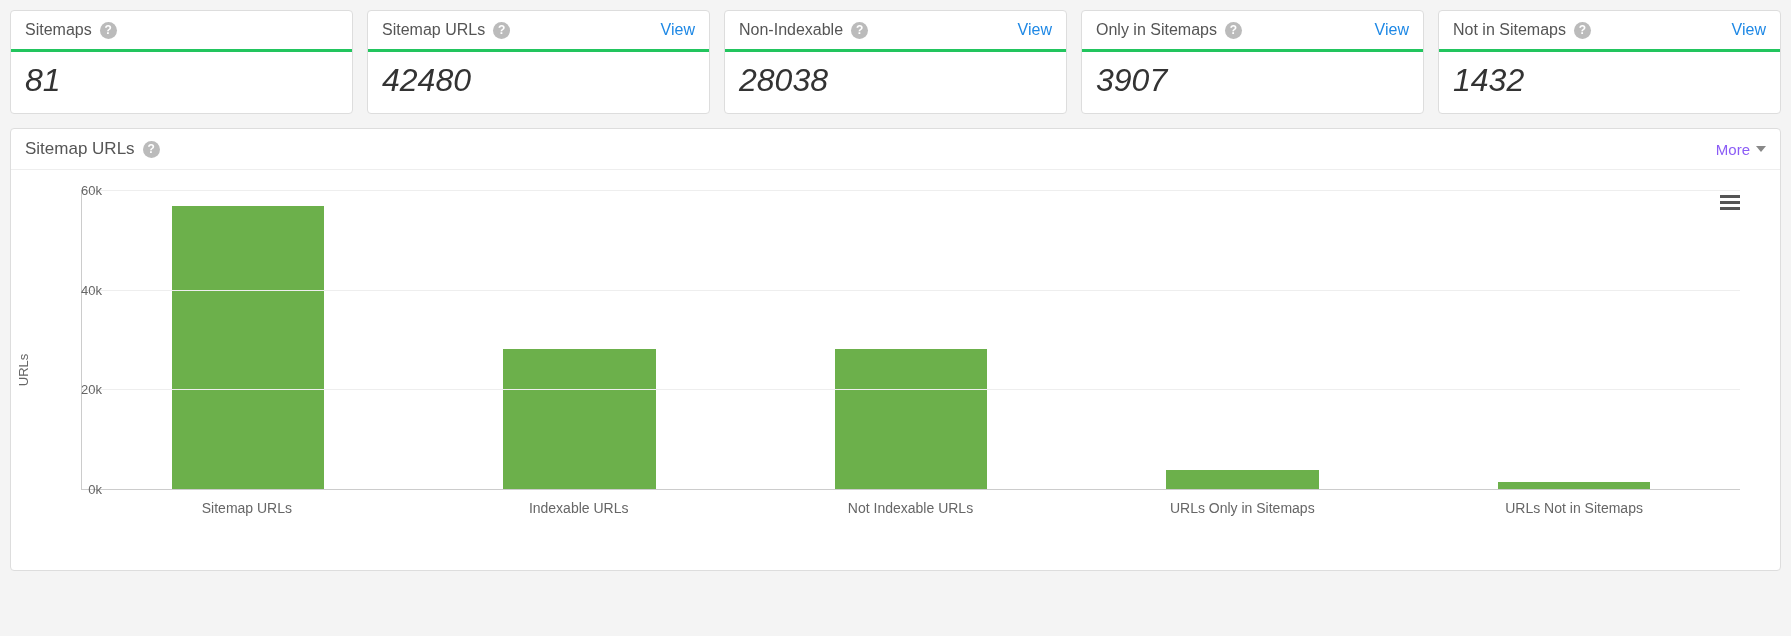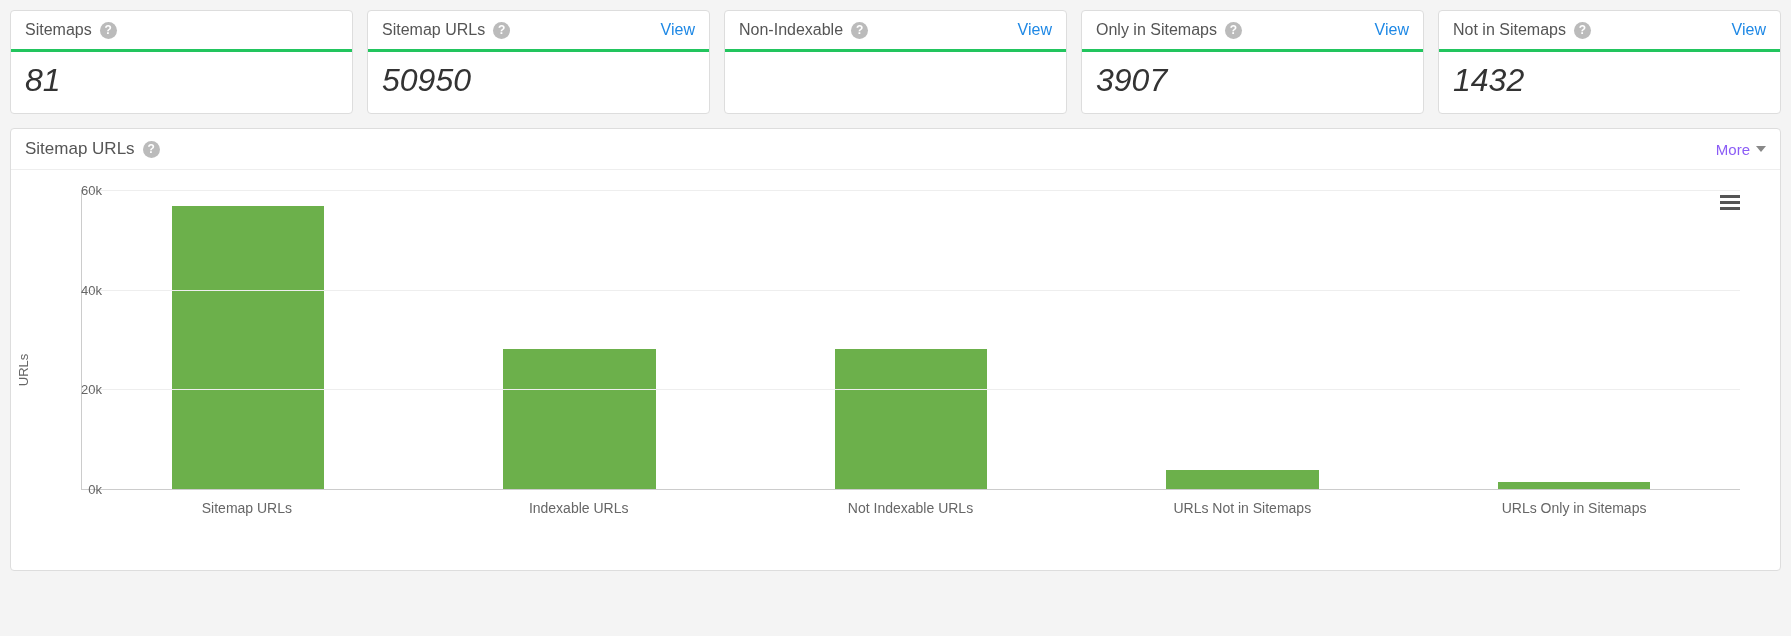--- a/index.html
+++ b/index.html
@@ -157,31 +157,32 @@
   </div>
 
   <div class="card">
     <div class="card-header">
       <span class="title">
         <span>Sitemap URLs</span>
         <span class="help-icon">?</span>
       </span>
       <a class="view-link">View</a>
     </div>
-    <div class="card-value">50950</div>
+    <div class="card-value">42480</div>
   </div>
 
   <div class="card">
     <div class="card-header">
       <span class="title">
         <span>Non-Indexable</span>
         <span class="help-icon">?</span>
       </span>
       <a class="view-link">View</a>
     </div>
+    <div class="card-value">28038</div>
   </div>
 
   <div class="card">
     <div class="card-header">
       <span class="title">
         <span>Only in Sitemaps</span>
         <span class="help-icon">?</span>
       </span>
       <a class="view-link">View</a>
     </div>
@@ -242,17 +243,17 @@
         <div class="ytick" style="top: 66.6667%;">20k</div>
         <div class="gridline" style="top: 33.3333%;"></div>
         <div class="ytick" style="top: 33.3333%;">40k</div>
         <div class="gridline" style="top: 0%;"></div>
         <div class="ytick" style="top: 0%;">60k</div>
       </div>
     <div class="xlabels" id="xlabels">
         <div class="xlabel">Sitemap URLs</div>
         <div class="xlabel">Indexable URLs</div>
         <div class="xlabel">Not Indexable URLs</div>
+        <div class="xlabel">URLs Only in Sitemaps</div>
         <div class="xlabel">URLs Not in Sitemaps</div>
-        <div class="xlabel">URLs Only in Sitemaps</div>
       </div>
   </div>
 </div>
 
 </body></html>

